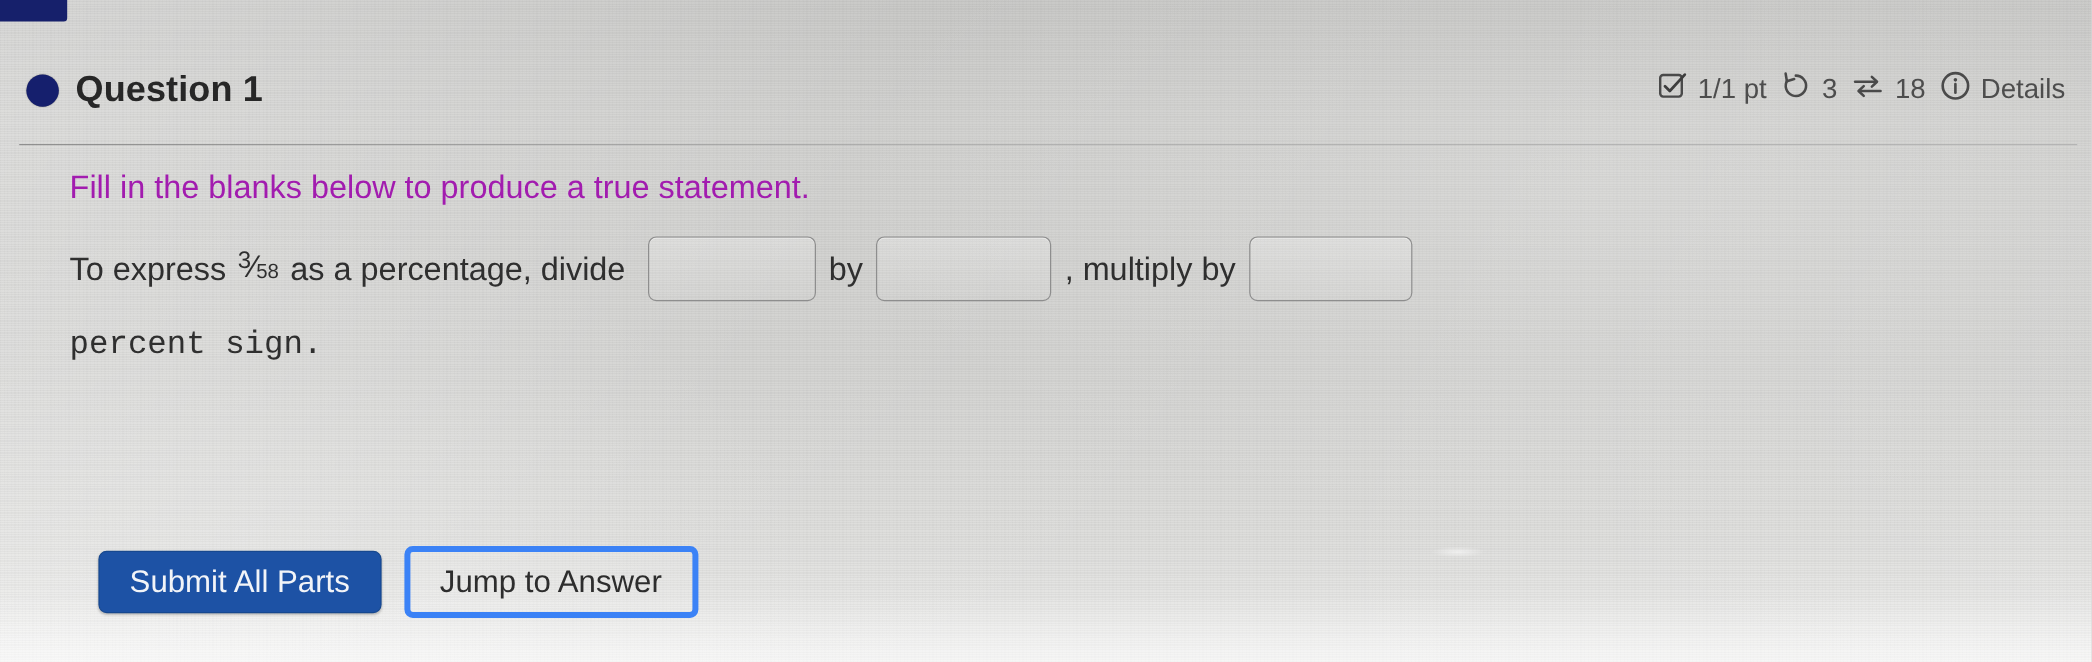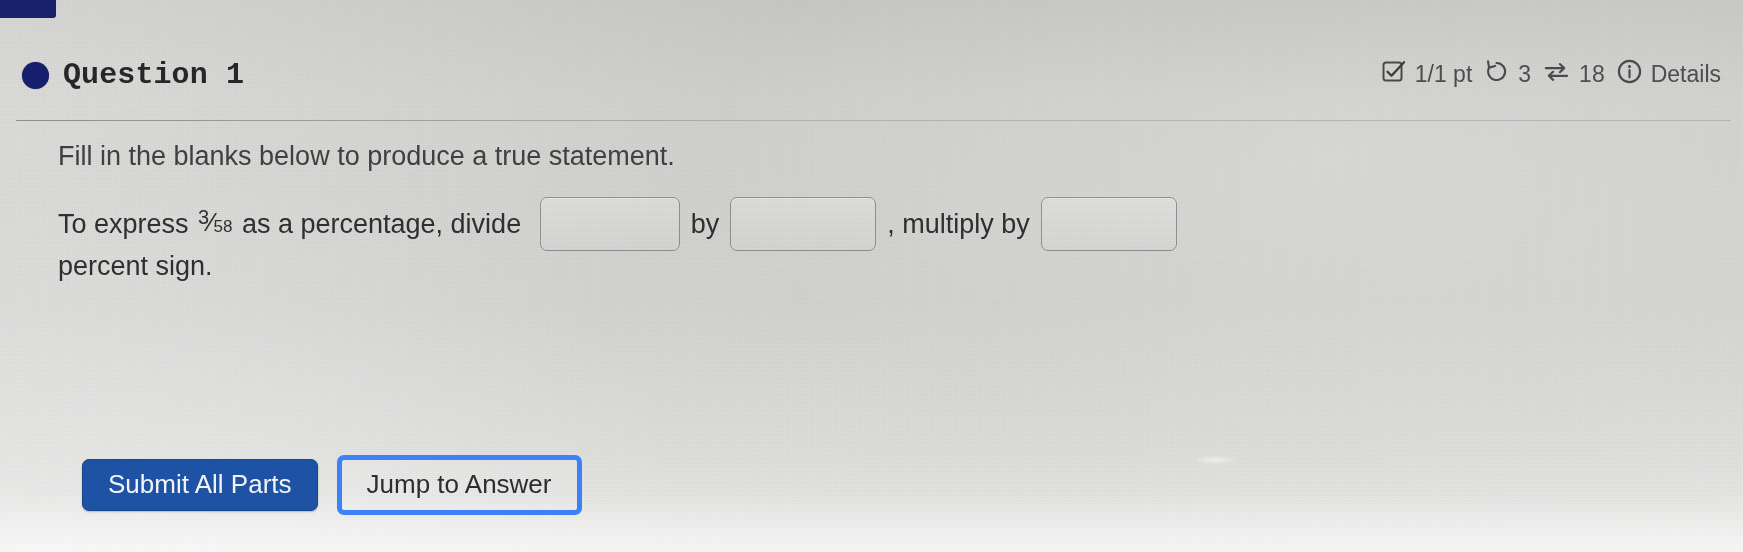--- a/index.html
+++ b/index.html
@@ -62,21 +62,20 @@
   }
 
   
   #question-header {
     position: absolute;
     left: 0;
     right: 0;
     top: 47px;
     height: 56px;
     display: flex;
-    font-family: Liberation Mono, monospace;
   }
   #question-title-wrap {
     display: flex;
     align-items: center;
     margin-left: 22px;
   }
   #status-dot {
     width: 27px;
     height: 27px;
     border-radius: 50%;
@@ -124,21 +123,21 @@
 
   
   #question-body {
     position: absolute;
     left: 58px;
     right: 40px;
     top: 140px;
   }
   .prompt-line {
     font-size: 27px;
-    color: #404040;
+    color: #a21caf;
     line-height: 1.22;
     margin-bottom: 24px;
     white-space: nowrap;
   }
   #statement-line {
     font-size: 27px;
     color: #2f2f2f;
     display: flex;
     align-items: center;
     flex-wrap: wrap;
@@ -189,21 +188,23 @@
     outline: none;
     font-family: "Liberation Sans", sans-serif;
   }
   #box-1 { width: 140px; }
   #box-2 { width: 146px; }
   #box-3 { width: 136px; }
 
   #tail-line {
     font-size: 27px;
     color: #2f2f2f;
+    margin-top: 22px;
     white-space: nowrap;
+    font-family: Liberation Mono, monospace;
   }
 
   
   #button-row {
     position: absolute;
     left: 82px;
     top: 455px;
     display: flex;
     align-items: center;
     gap: 19px;

